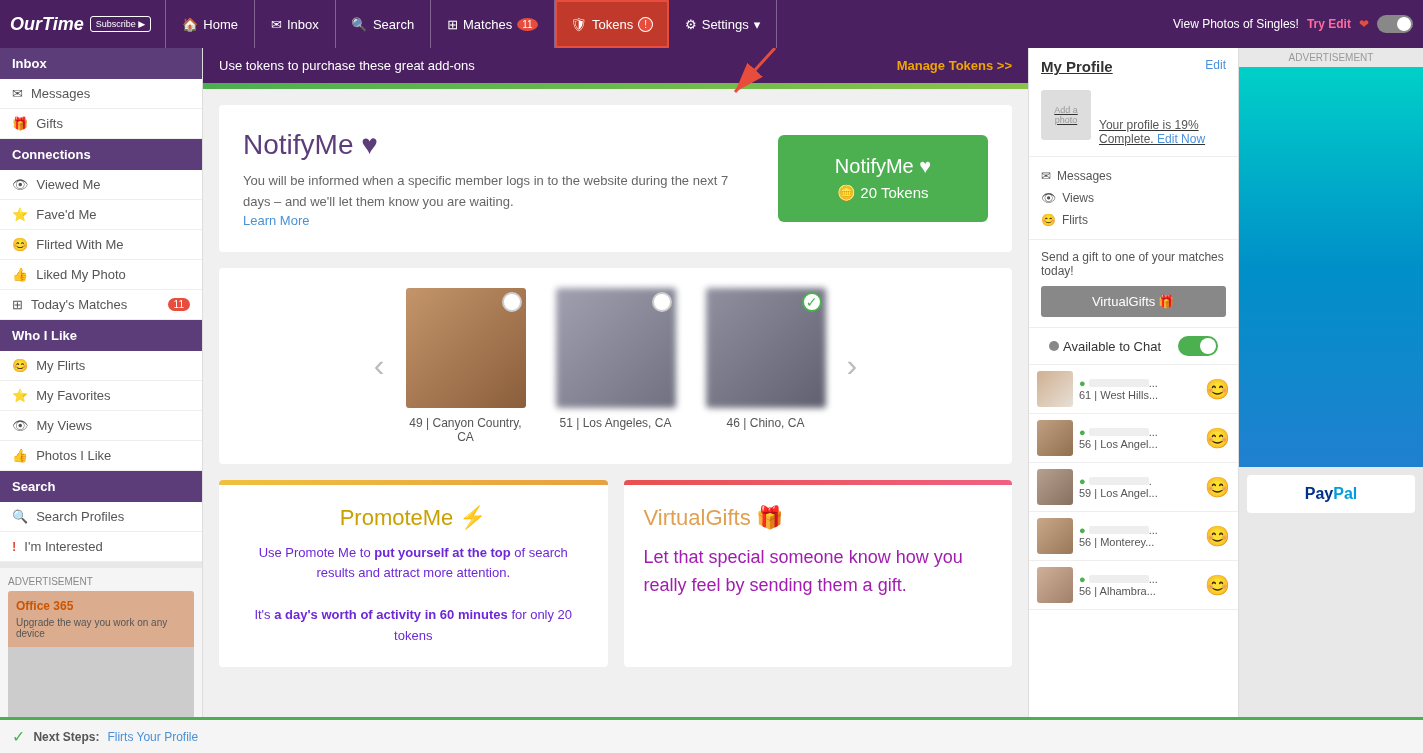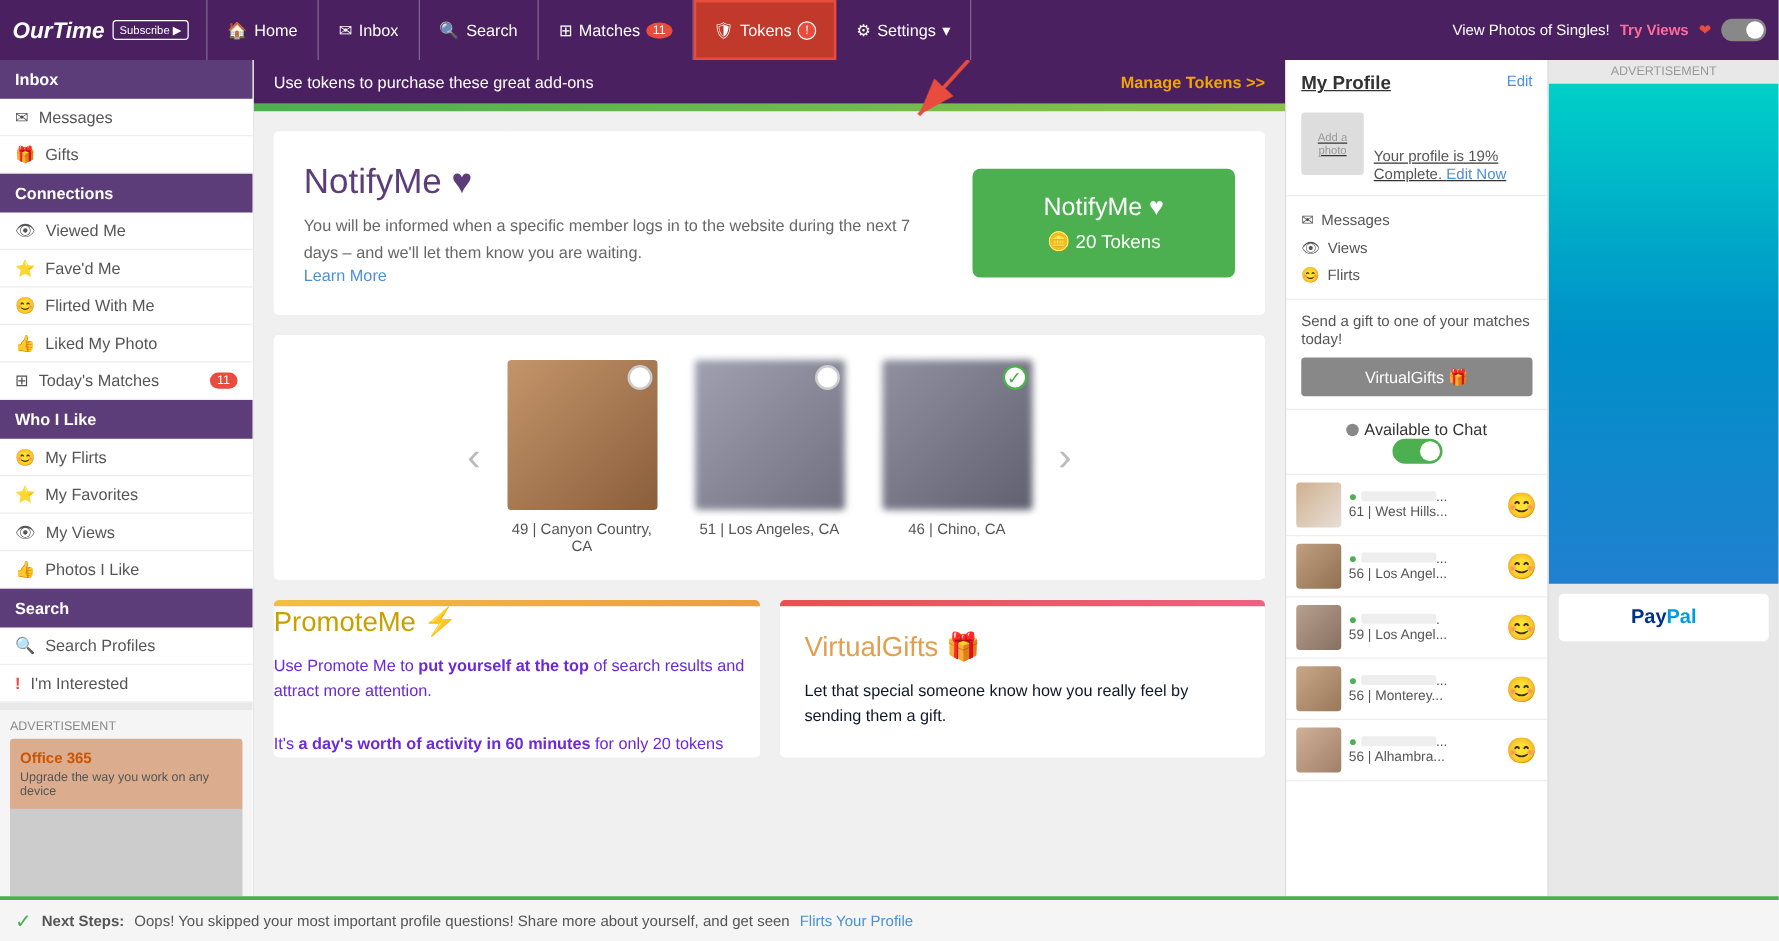--- a/index.html
+++ b/index.html
@@ -37,21 +37,21 @@
     </div>
     <div style="color:white;padding:0 16px;height:48px;display:flex;align-items:center;gap:5px;cursor:pointer;font-size:13px;border-right:1px solid rgba(255,255,255,0.3);">
       <span>⚙</span>
       <span>Settings</span>
       <span>▾</span>
     </div>
   </div>
 
   <div style="display:flex;align-items:center;gap:8px;margin-left:auto;color:white;font-size:12px;">
     <span>View Photos of Singles!</span>
-    <span style="color:#ff6b9d;font-weight:bold;cursor:pointer;">Try Views</span>
+    <span style="color:#ff6b9d;font-weight:bold;cursor:pointer;">Try Edit</span>
     <span style="color:#e74c3c;">❤</span>
     <span style="width:36px;height:18px;background:#888;border-radius:9px;cursor:pointer;display:inline-block;position:relative;">
       <span style="position:absolute;right:2px;top:2px;width:14px;height:14px;background:white;border-radius:50%;"></span>
     </span>
   </div>
 </nav>
 
 <div style="position:fixed;top:48px;left:715px;z-index:100;pointer-events:none;">
   <svg width="80" height="50" viewBox="0 0 80 50">
     <defs>
@@ -198,34 +198,34 @@
 
           </div>
           <button style="background:none;border:none;font-size:32px;color:#bbb;cursor:pointer;">›</button>
         </div>
       </div>
 
       <div style="display:flex;gap:16px;">
 
         <div style="flex:1;background:white;border-radius:4px;overflow:hidden;">
           <div style="height:5px;background:linear-gradient(to right,#f0c040,#e8a040);"></div>
-          <div style="">
+          <div style="padding:20px;text-align:center;">
             <div style="font-size:22px;font-weight:300;color:#c8a000;margin-bottom:12px;">PromoteMe ⚡</div>
             <div style="font-size:13px;color:#6d28d9;line-height:1.6;">
               Use Promote Me to <strong>put yourself at the top</strong> of search results and attract more attention.<br><br>
               It's <strong>a day's worth of activity in 60 minutes</strong> for only 20 tokens
             </div>
           </div>
         </div>
 
         <div style="flex:1;background:white;border-radius:4px;overflow:hidden;">
           <div style="height:5px;background:linear-gradient(to right,#e85050,#f06080);"></div>
           <div style="padding:20px;">
             <div style="font-size:22px;font-weight:300;color:#e0a050;margin-bottom:12px;">VirtualGifts 🎁</div>
-            <div style="font-size:13px;color:#0f172a;line-height:1.6;">Let that special someone know how you really feel by sending them a gift.</div>
+            <div style="font-size:18px;color:#a21caf;line-height:1.6;">Let that special someone know how you really feel by sending them a gift.</div>
           </div>
         </div>
 
       </div>
     </div>
   </div>
 
   <div style="width:210px;background:white;border-left:1px solid #ddd;overflow-y:auto;flex-shrink:0;">
 
     <div style="padding:10px 12px;border-bottom:1px solid #eee;text-decoration:underline;">
@@ -253,21 +253,21 @@
         <span>😊</span>
         <span>Flirts</span>
       </div>
     </div>
 
     <div style="padding:10px 12px;border-bottom:1px solid #eee;">
       <div style="font-size:12px;color:#555;">Send a gift to one of your matches today!</div>
       <button style="background:#888;color:white;border:none;border-radius:3px;padding:8px 12px;width:100%;margin-top:8px;cursor:pointer;font-size:13px;">VirtualGifts 🎁</button>
     </div>
 
-    <div style="display:flex;align-items:center;justify-content:space-between;padding:8px 20px;border-bottom:1px solid #eee;flex-direction:column;">
+    <div style="display:flex;align-items:center;justify-content:space-between;padding:8px 20px;border-bottom:1px solid #eee;">
       <span style="font-size:13px;color:#333;display:flex;align-items:center;gap:4px;">
         <span style="width:10px;height:10px;border-radius:50%;background:#888;display:inline-block;"></span>
         <span>Available to Chat</span>
       </span>
       <div style="width:40px;height:20px;background:#4caf50;border-radius:10px;position:relative;cursor:pointer;">
         <span style="position:absolute;right:2px;top:2px;width:16px;height:16px;background:white;border-radius:50%;"></span>
       </div>
     </div>
 
     <div style="display:flex;align-items:center;gap:6px;padding:6px 8px;border-bottom:1px solid #eee;">
@@ -324,15 +324,14 @@
     <div style="background:white;padding:10px;margin:8px;border-radius:4px;text-align:center;">
       <span style="font-size:16px;color:#003087;font-weight:bold;">Pay<span style="color:#009cde;">Pal</span></span>
     </div>
   </div>
 
 </div>
 
 <div style="background:#f5f5f5;border-top:3px solid #4caf50;padding:8px 12px;display:flex;align-items:center;gap:8px;font-size:12px;color:#555;height:36px;position:fixed;bottom:0;left:0;right:0;">
   <span style="color:#4caf50;font-size:16px;">✓</span>
   <strong>Next Steps:</strong>
-  <span>Oops! You skipped your most important profile questions! Share more about yourself, and get seen</span>
   <a href="#" style="color:#4a90d9;text-decoration:none;">Flirts Your Profile</a>
 </div>
 
 </body></html>

